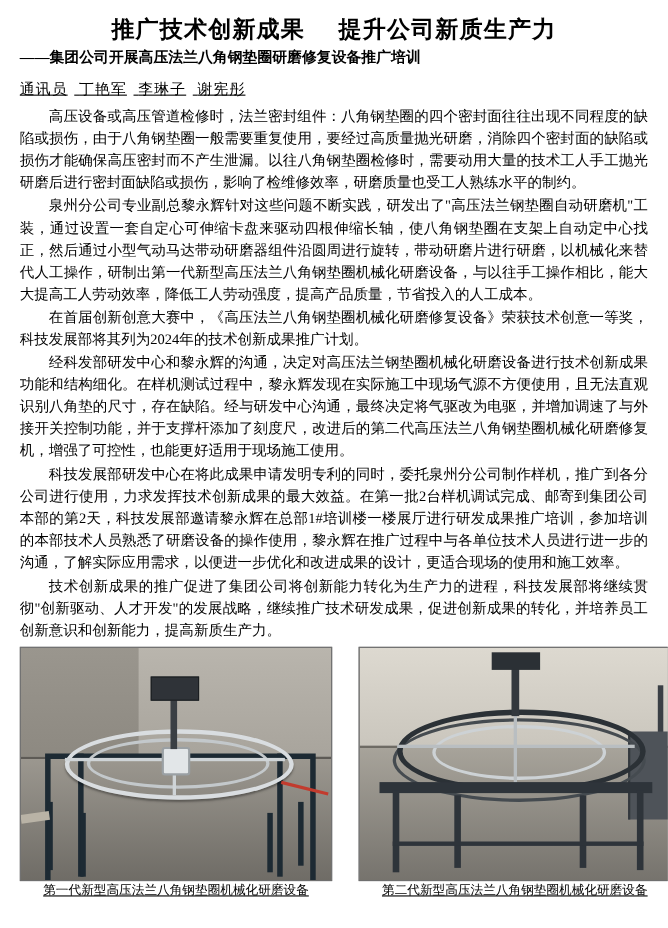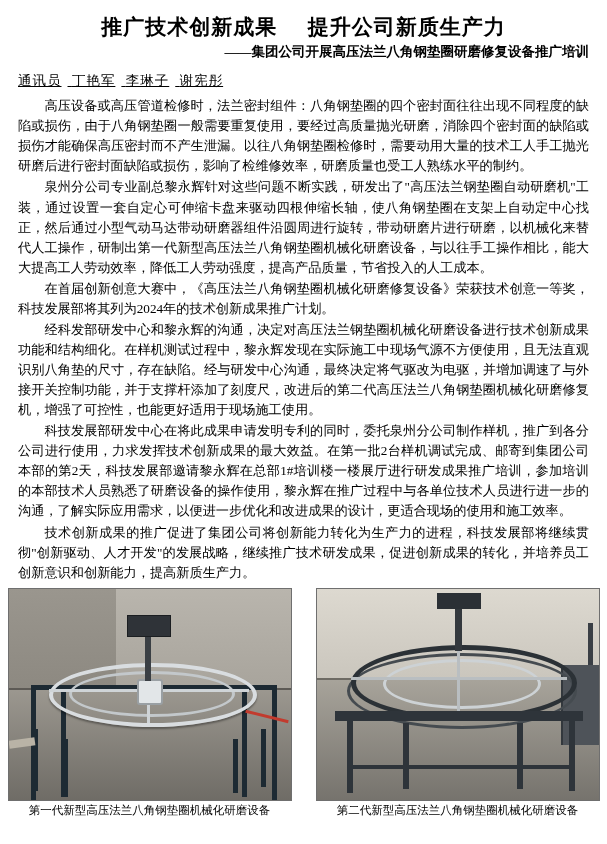--- a/index.html
+++ b/index.html
@@ -29,21 +29,21 @@
     letter-spacing: 1px;
     color: #000;
     margin: 4px 0 2px 0;
     line-height: 1.3;
   }
   .title .gap {
     display: inline-block;
     width: 18px;
   }
   .subtitle {
-    text-align: right;
+    text-align: left;
     font-size: 13.5px;
     font-weight: bold;
     color: #000;
     margin: 0 0 10px 0;
     line-height: 1.4;
   }
   .byline {
     font-size: 13.5px;
     font-weight: normal;
     text-decoration: underline;
@@ -61,21 +61,22 @@
     text-indent: 2em;
     margin: 0 0 1px 0;
   }
   .figures {
     position: absolute;
     left: 18px;
     right: 18px;
     bottom: 6px;
     display: flex;
     gap: 24px;
-    justify-content: center;
+    justify-content: space-between;
+    text-decoration: underline;
   }
   .figure {
     width: 284px;
   }
   .photo {
     width: 284px;
     height: 213px;
     position: relative;
     overflow: hidden;
     background: #8d8d8b;

